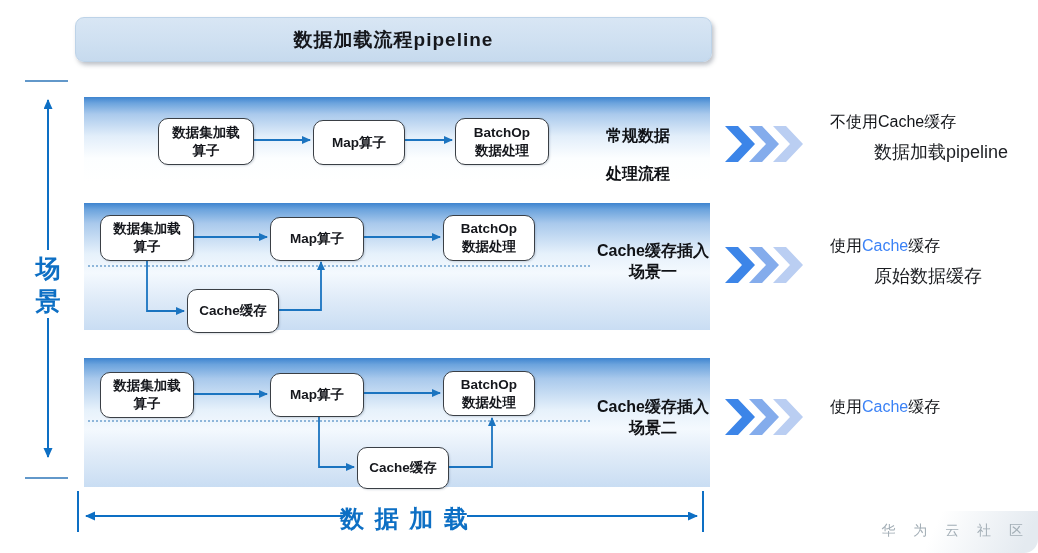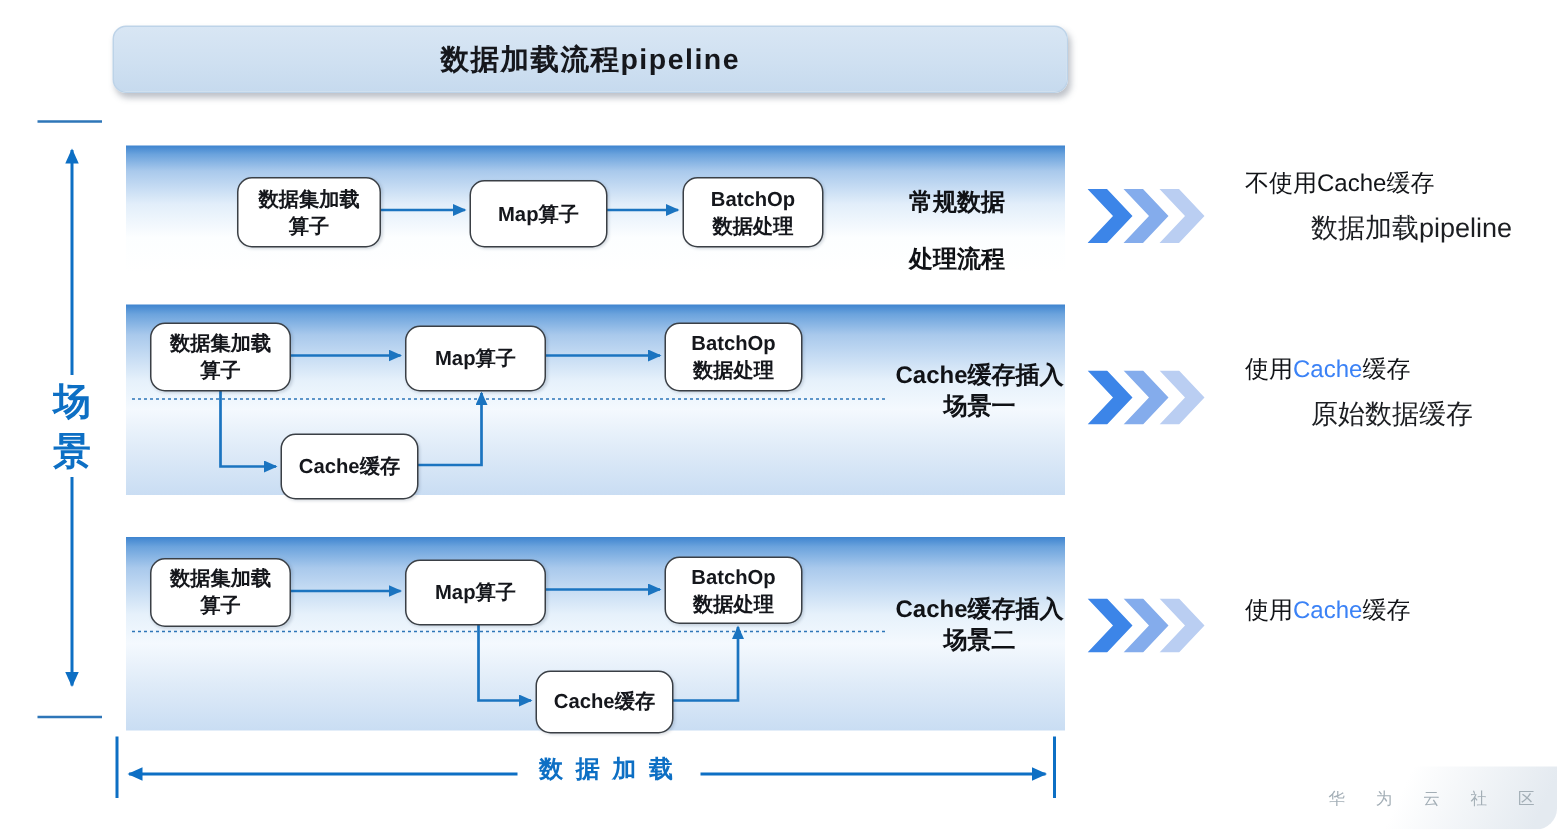--- a/index.html
+++ b/index.html
@@ -46,31 +46,31 @@
   .r-title{font-size:16px;font-weight:normal;color:#121418;margin-bottom:7px;}
   .r-title .em{color:#3b82f6;}
   .r-sub{font-size:18px;font-weight:normal;color:#1c1e22;margin-left:44px;}
   
   .scene-axis{
     position:absolute;left:32px;top:252px;width:32px;z-index:3;text-align:center;
     font-size:25px;font-weight:bold;color:#0d6fc4;line-height:33px;white-space:pre-line;letter-spacing:0;
   }
   .load-axis{
     position:absolute;left:338px;top:503px;width:134px;z-index:3;text-align:center;
-    font-size:16px;font-weight:bold;color:#0d6fc4;letter-spacing:2px;white-space:pre;
+    font-size:24px;font-weight:bold;color:#0d6fc4;letter-spacing:2px;white-space:pre;
   }
   
   .corner-fade{
     position:absolute;right:0;bottom:0;width:190px;height:42px;z-index:2;
     background:linear-gradient(115deg,rgba(232,237,242,0) 45%,#e4eaf0 92%);
     border-bottom-right-radius:14px;
   }
   .watermark{
     position:absolute;right:8px;bottom:13px;z-index:3;
-    font-size:11px;color:#a3aeb6;letter-spacing:7px;white-space:pre;font-family:Liberation Mono, monospace;
+    font-size:14px;color:#a3aeb6;letter-spacing:7px;white-space:pre;
   }
 </style>
 </head>
 <body>
 
 <div class="stage">
 
   <div class="title-bar">
     <span>数据加载流程pipeline</span>
   </div>

